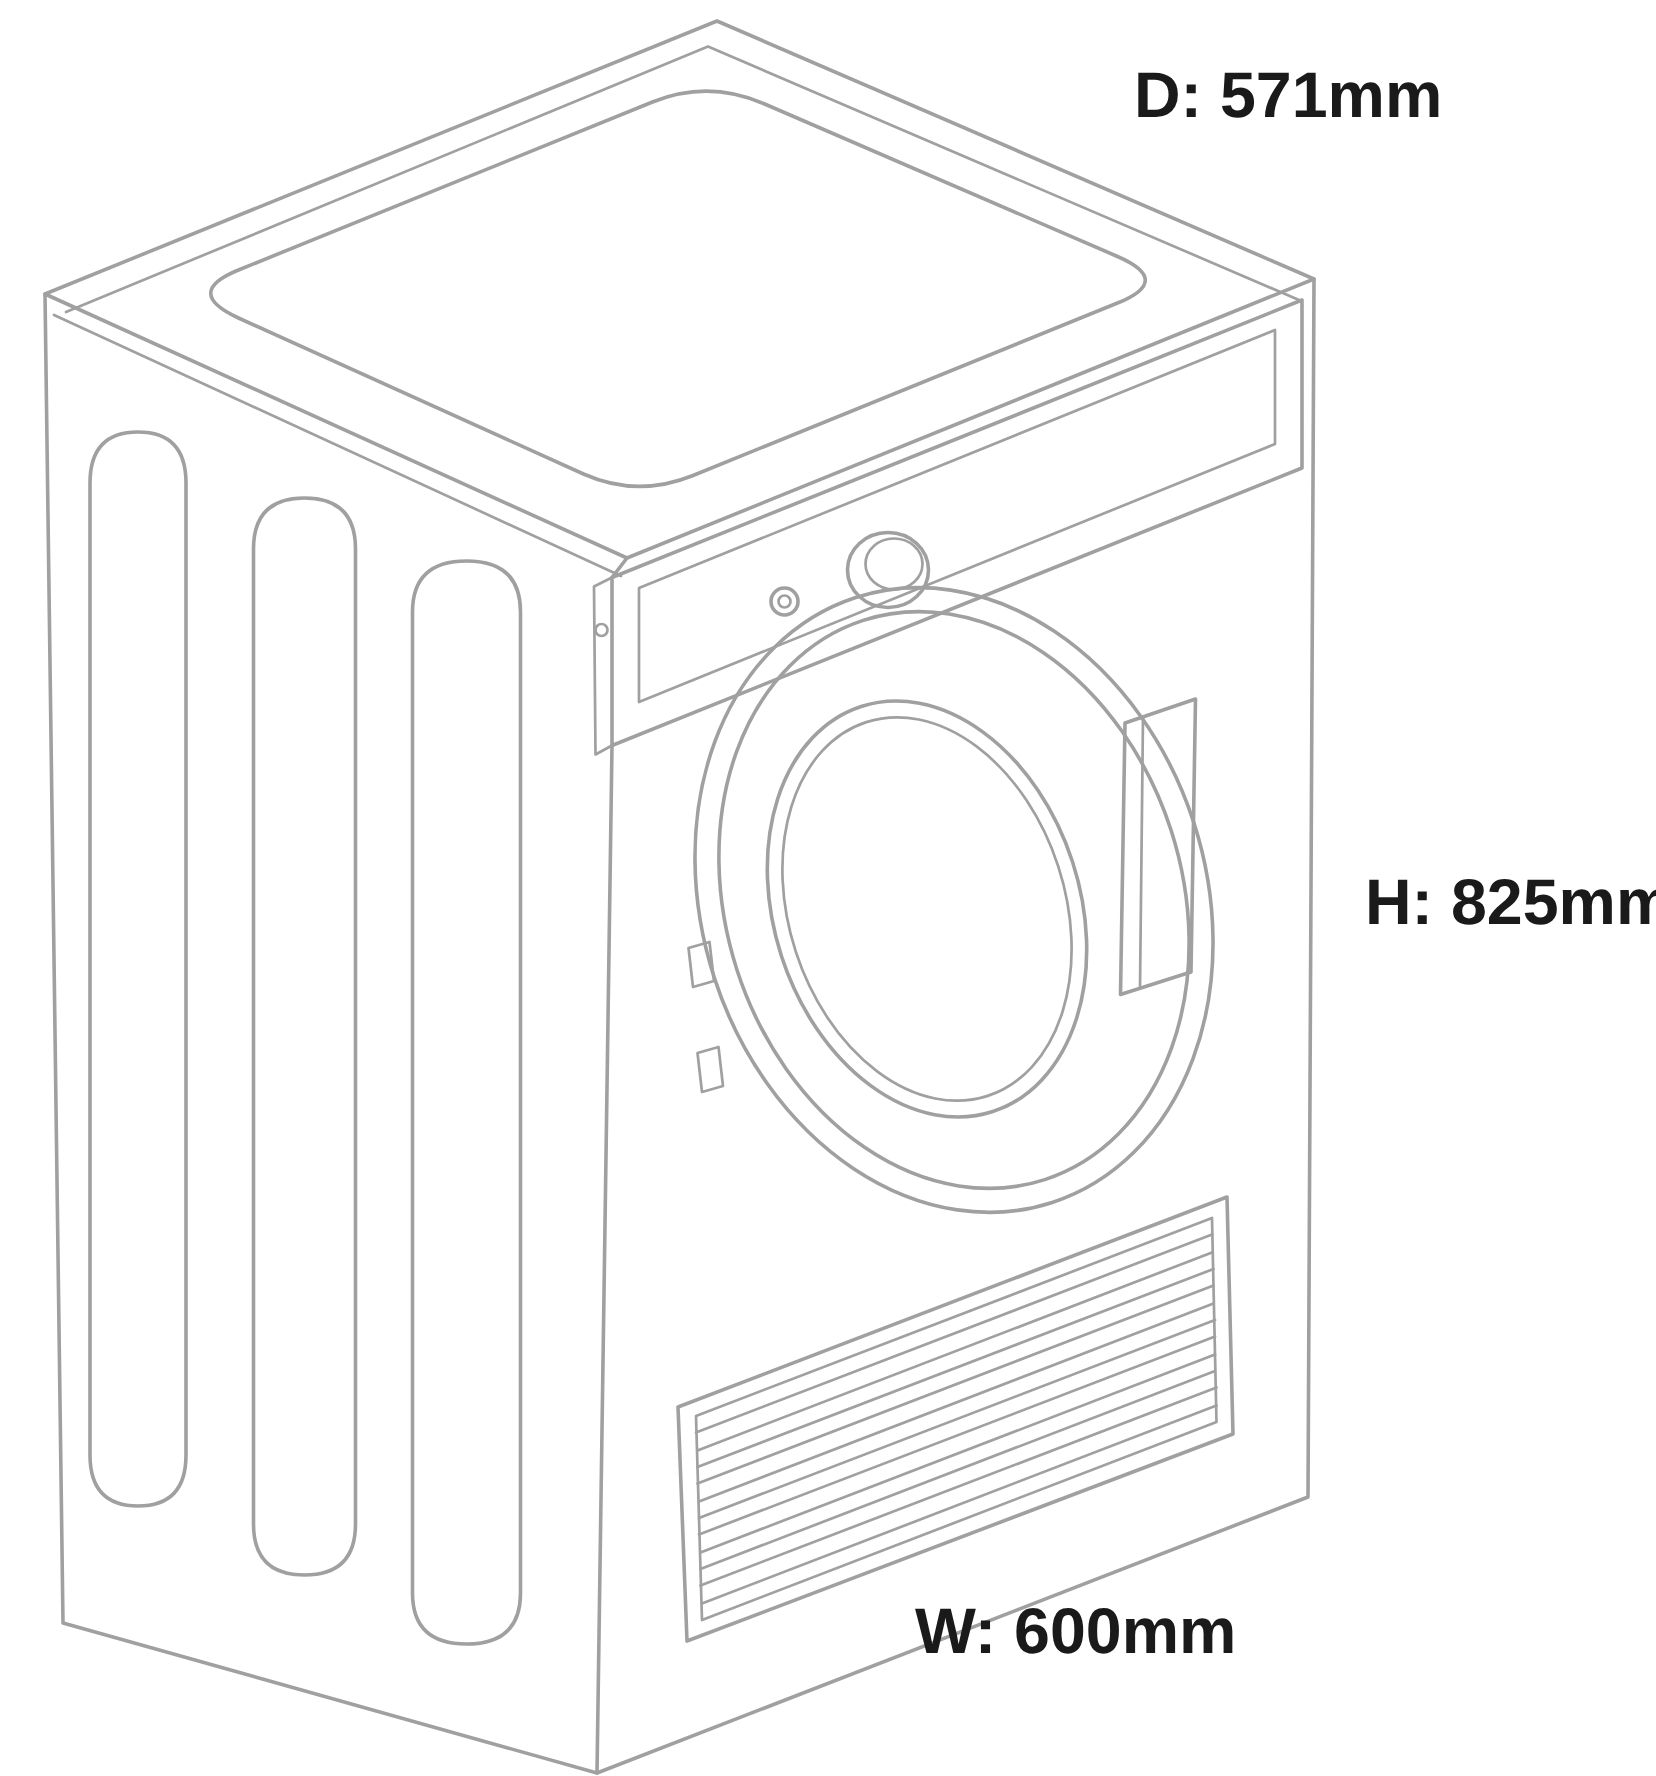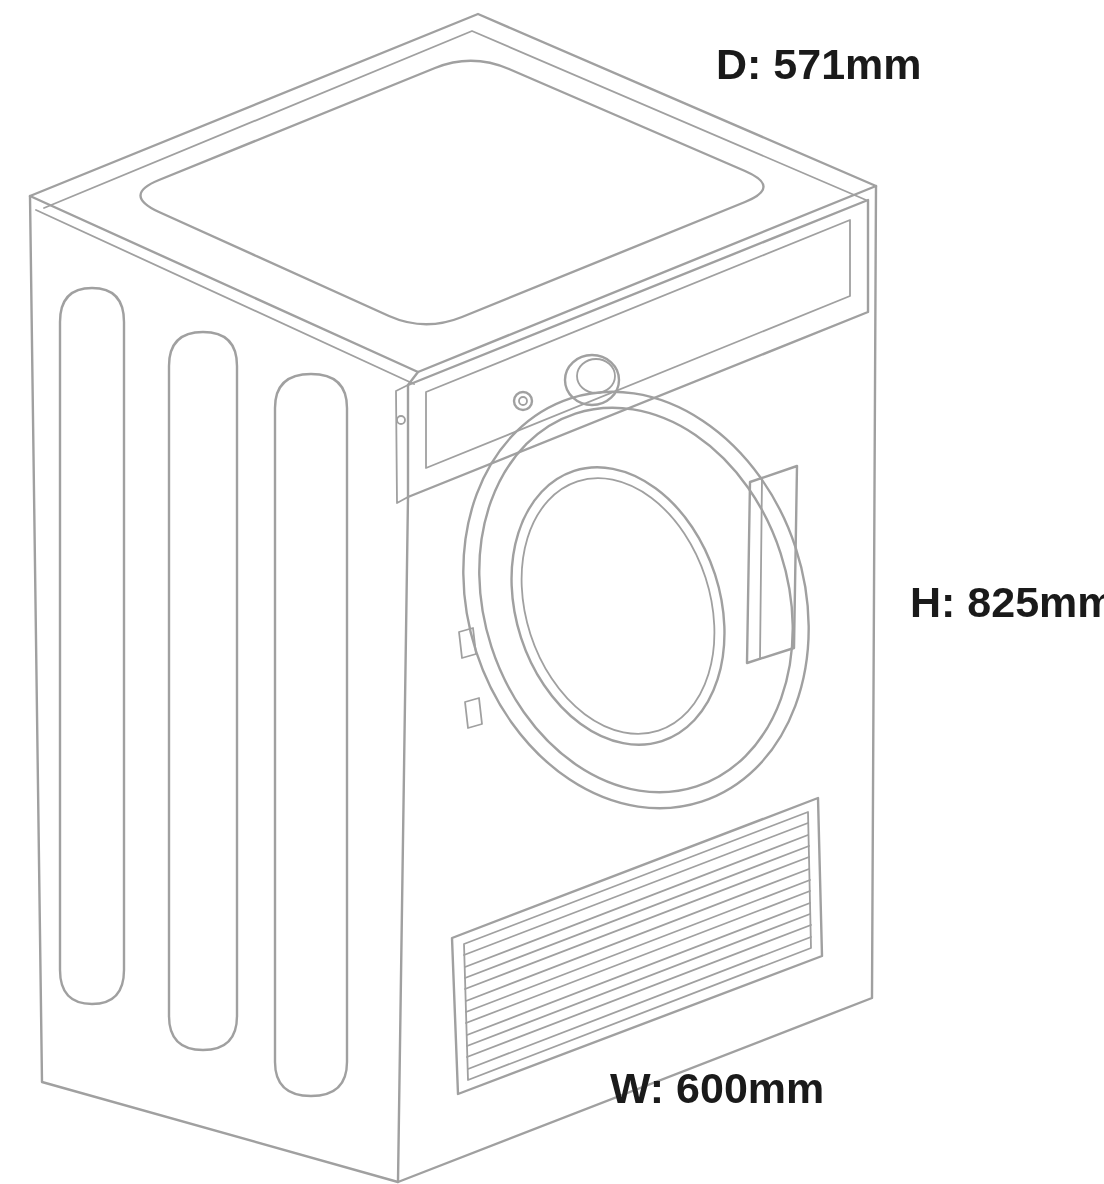--- a/index.html
+++ b/index.html
@@ -26,21 +26,21 @@
     stroke-linejoin: round;
     stroke-linecap: round;
   }
   .dim-label {
     position: absolute;
     font-weight: bold;
     font-size: 43px;
     color: var(--label, #1a1a1a);
     white-space: nowrap;
   }
-  .dim-label.depth  { left: 716px; top: 40px; }
+  .dim-label.depth  { left: 756px; top: 40px; }
   .dim-label.height { left: 910px; top: 578px; }
   .dim-label.width  { left: 610px; top: 1064px; }
 </style>
 </head>
 <body>
 
 <div class="stage">
 
   <svg class="drawing" viewBox="0 0 1104 1184" width="1104" height="1184" aria-hidden="true">
 

